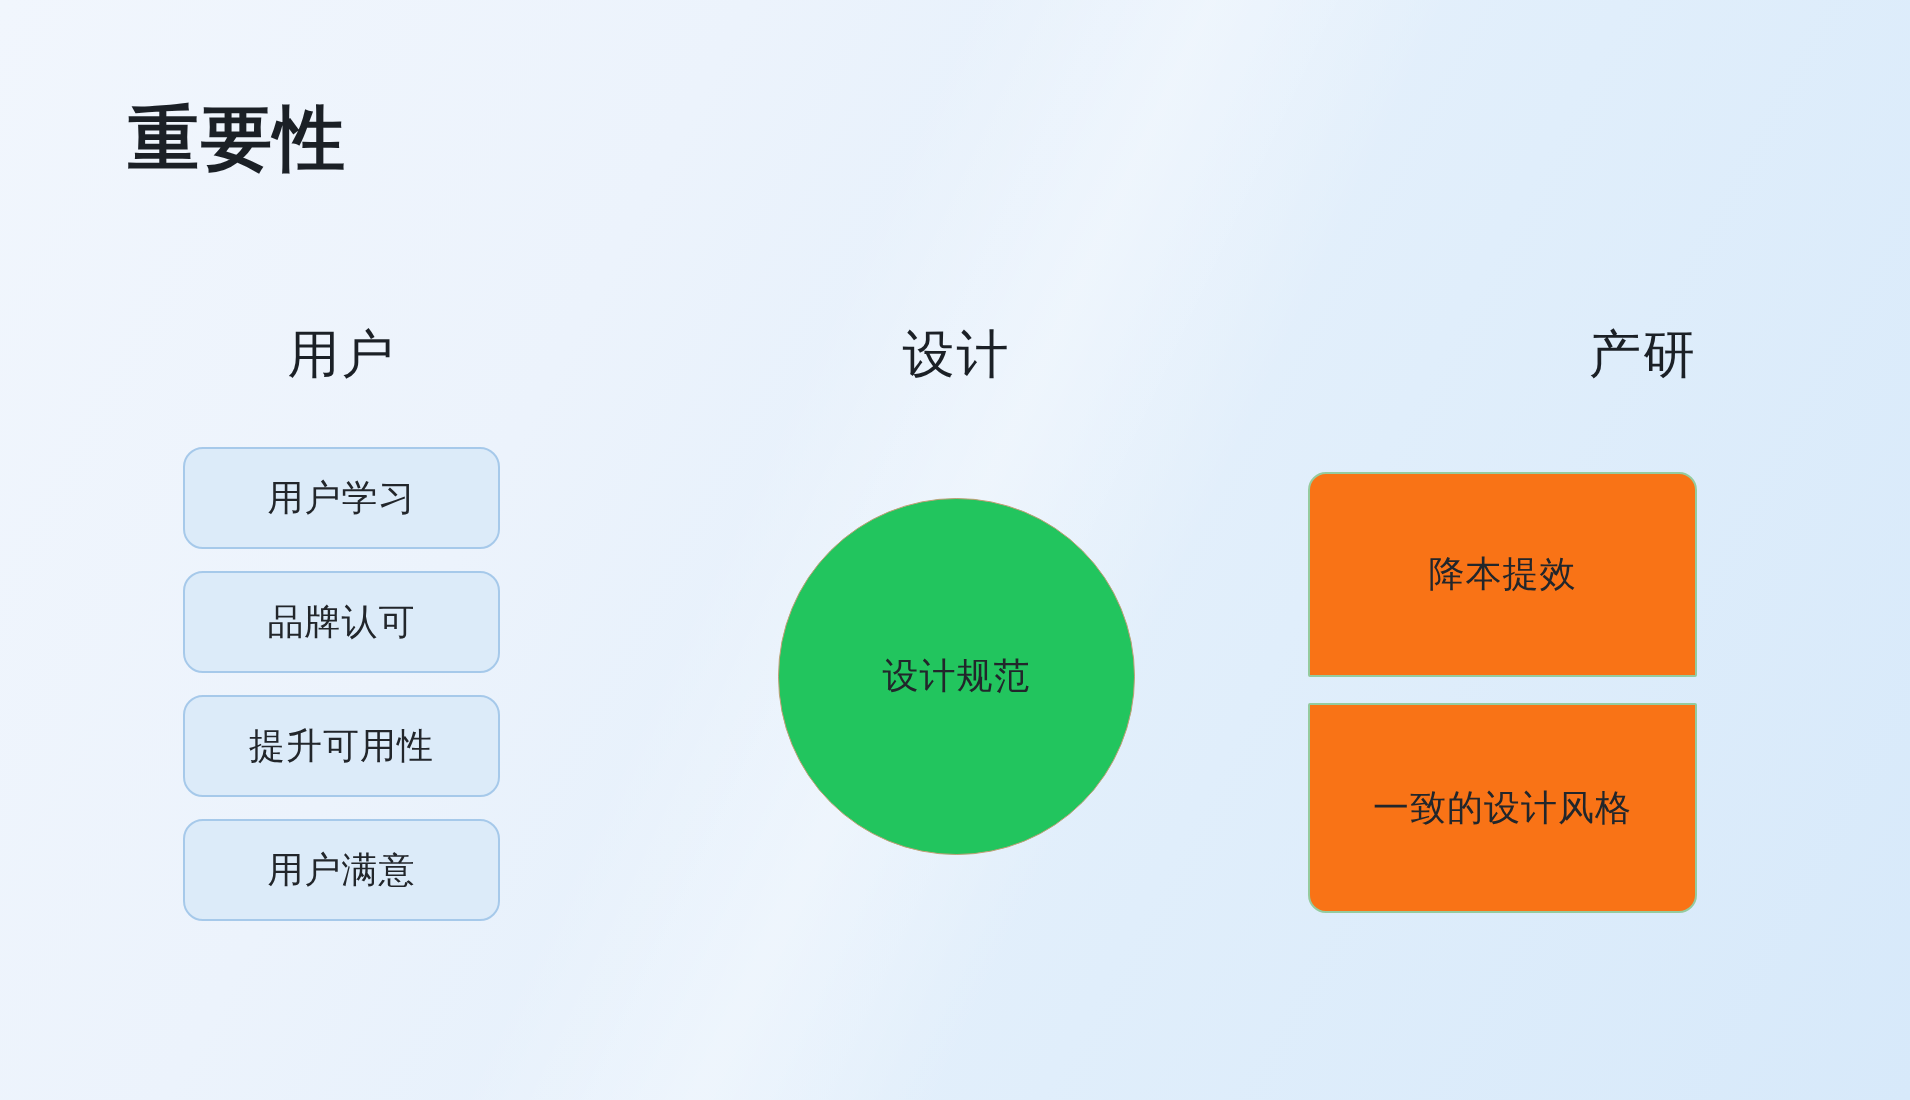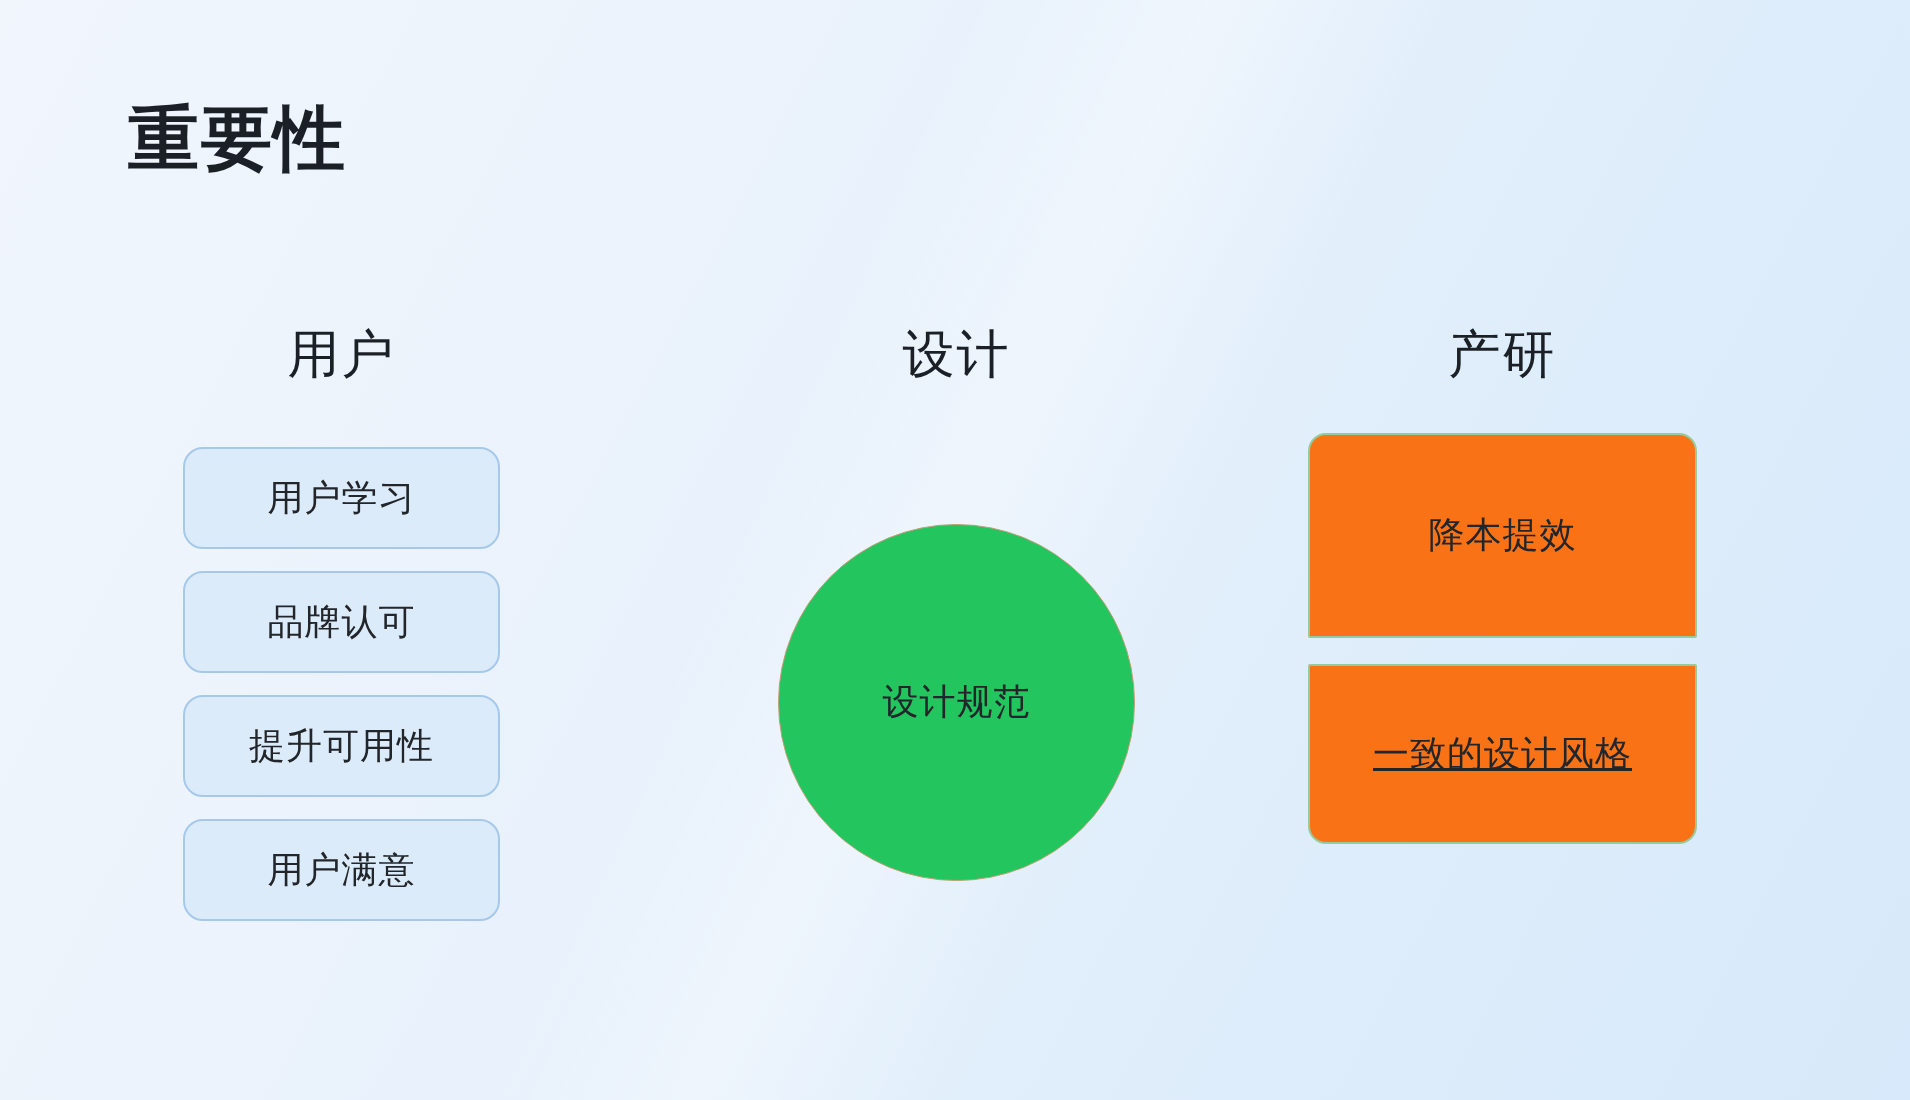--- a/index.html
+++ b/index.html
@@ -37,35 +37,35 @@
   }
 
   .col {
     position: absolute;
     top: 326px;
     display: flex;
     flex-direction: column;
     align-items: stretch;
   }
   .col-user   { left: 183px;  width: 317px; }
-  .col-design { left: 778px;  width: 357px; gap: 26px; }
+  .col-design { left: 778px;  width: 357px; }
   .col-rnd    { left: 1308px; width: 389px; }
 
   .col-header {
     height: 56px;
     line-height: 56px;
     text-align: center;
     font-size: 52px;
     font-weight: 400;
     letter-spacing: 2px;
     color: #1b2026;
   }
   .col-user   .col-header { margin-bottom: 65px; }
   .col-design .col-header { margin-bottom: 116px; }
-  .col-rnd    .col-header { margin-bottom: 51px; }
+  .col-rnd    .col-header { margin-bottom: 90px; text-align: right; }
 
   .node {
     box-sizing: border-box;
     display: flex;
     align-items: center;
     justify-content: center;
     font-size: 36px;
     font-weight: 500;
     color: #22262b;
     letter-spacing: 1px;
@@ -92,23 +92,22 @@
     background: #f97316;
     border: 2px solid #95cb9e;
     text-align: center;
   }
   .green-node.top {
     height: 205px;
     margin-bottom: 26px;
     border-radius: 18px 18px 2px 2px;
   }
   .green-node.bottom {
-    height: 180px;
+    height: 210px;
     border-radius: 2px 2px 18px 18px;
-    text-decoration: underline;
   }
 </style>
 </head>
 <body>
 
 <div class="bg-streak"></div>
 
 <div class="page-title">重要性</div>
 
 <div class="col col-user">

